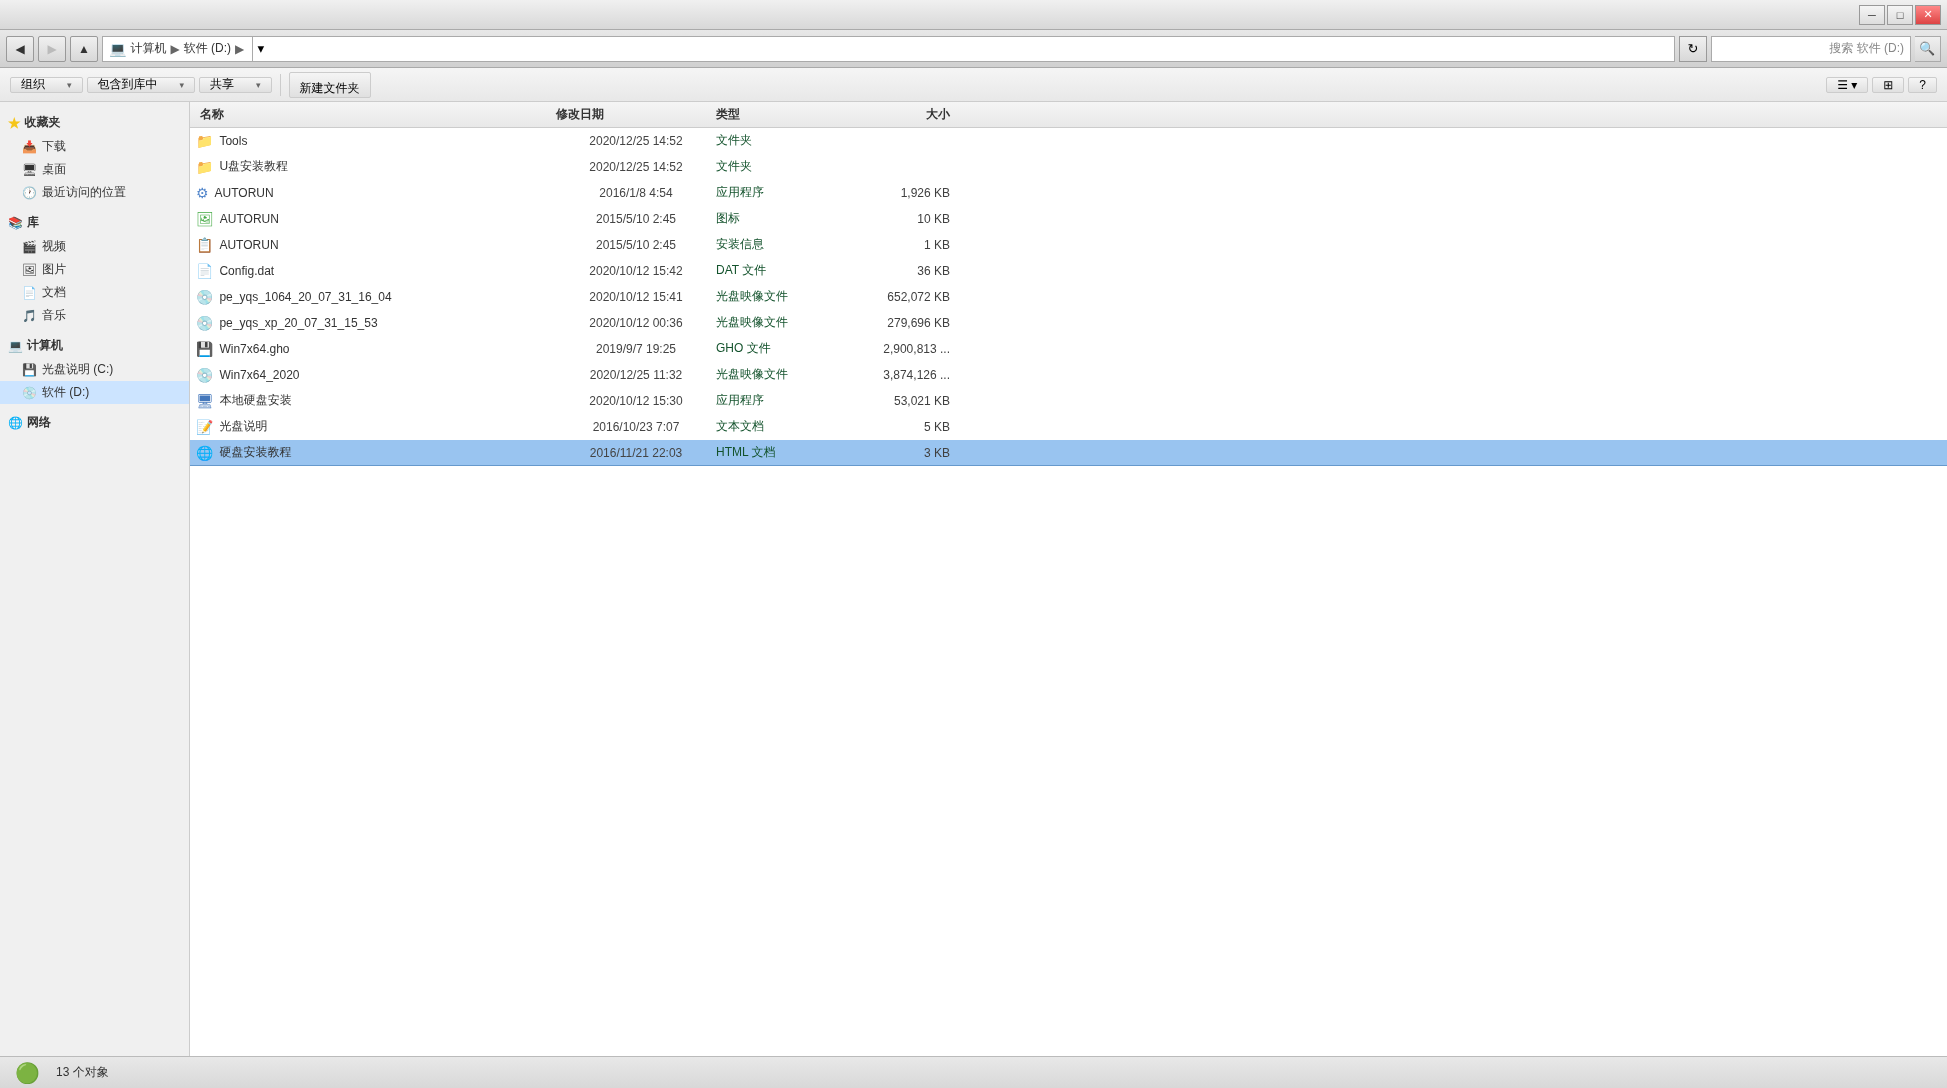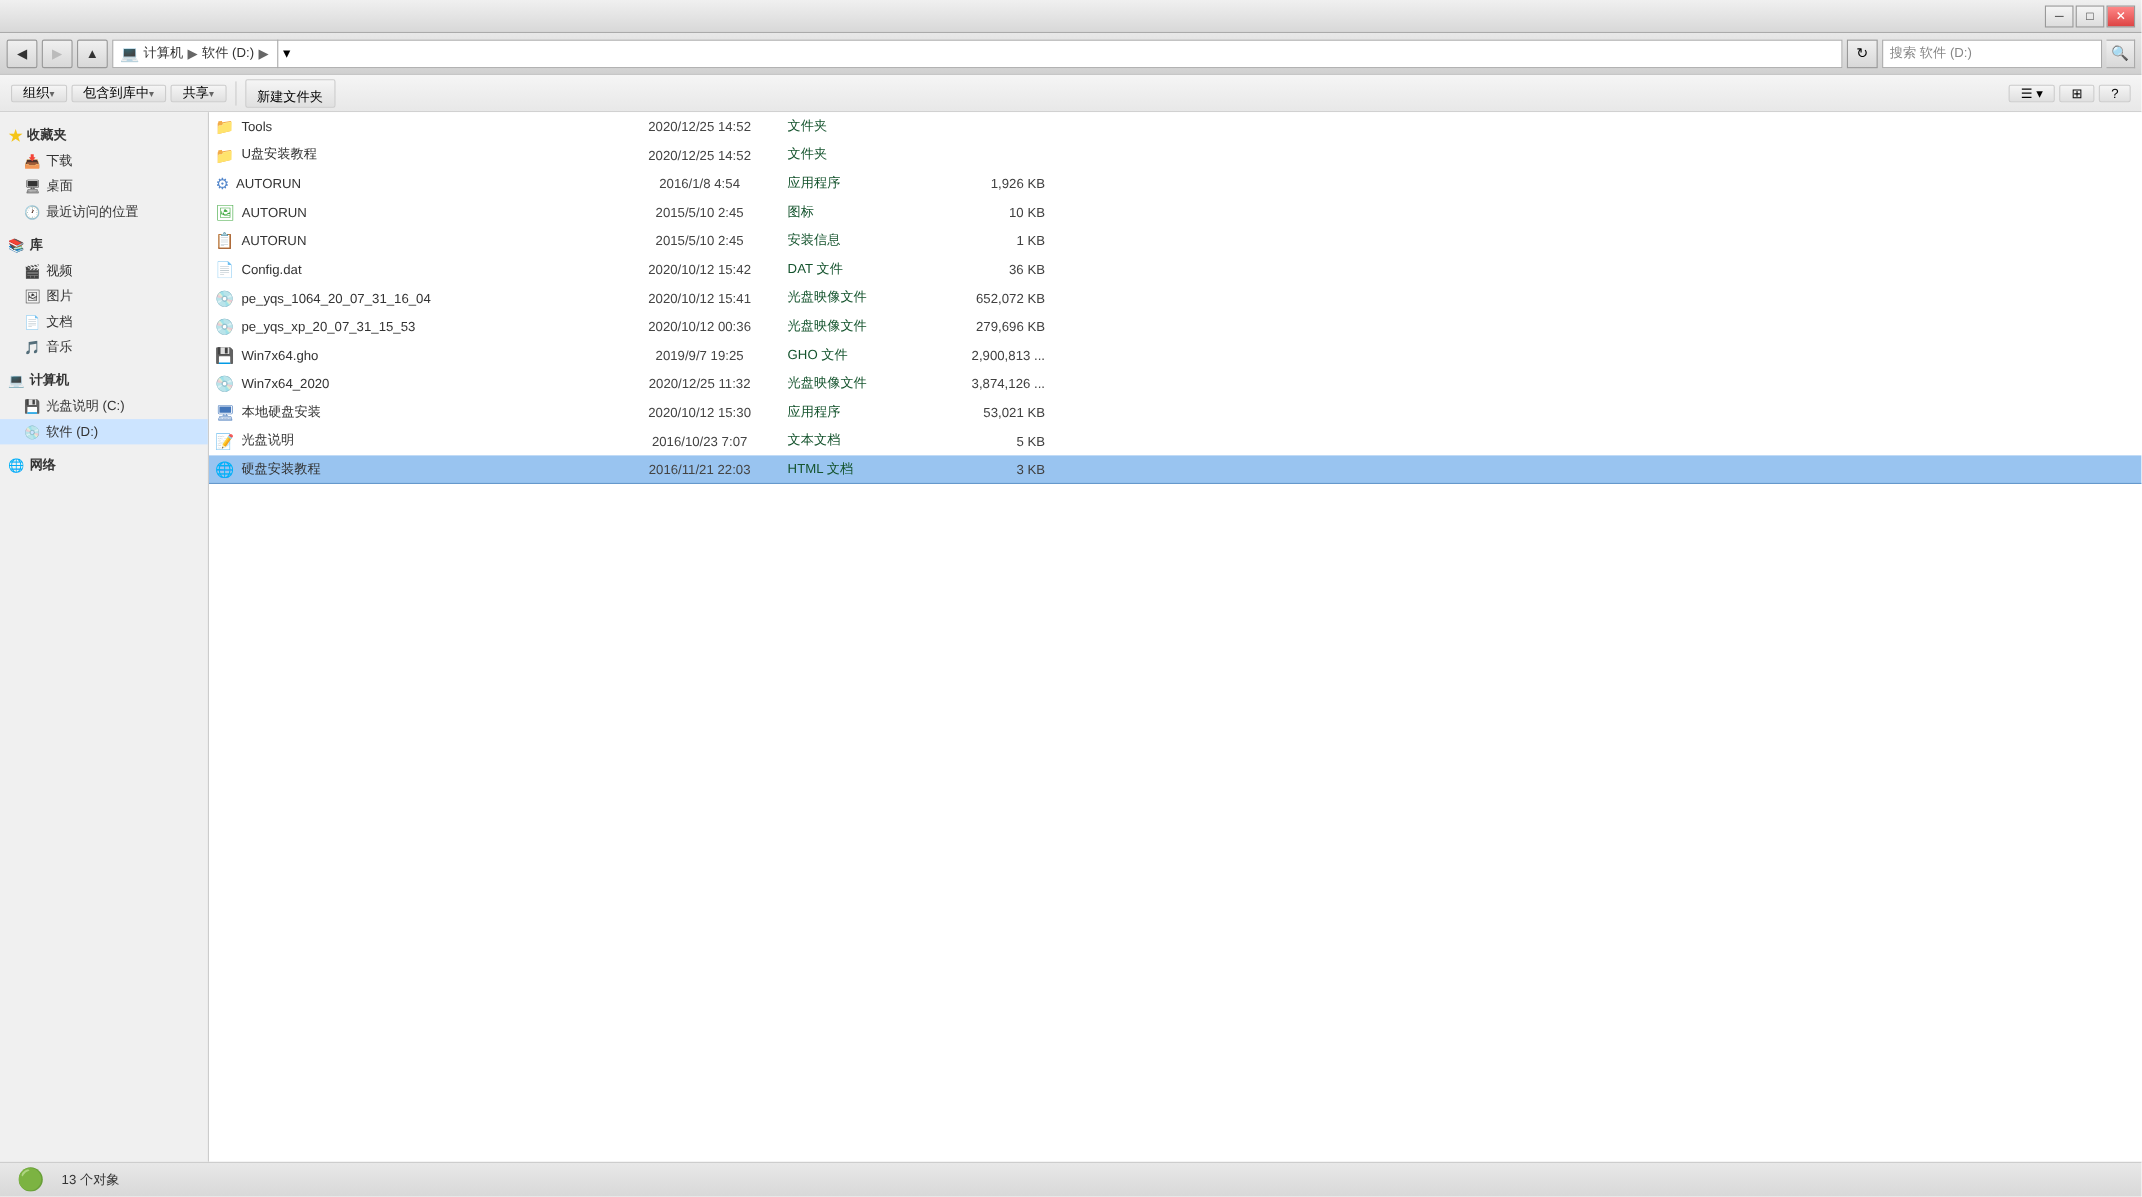--- a/index.html
+++ b/index.html
@@ -92,20 +92,21 @@
     .search-box {
       width: 200px;
       height: 26px;
       border: 1px solid #aaa;
       background: #fff;
       display: flex;
       align-items: center;
       padding: 0 6px;
       color: #888;
       font-size: 12px;
+      justify-content: flex-end;
     }
     .search-icon-btn {
       width: 26px;
       height: 26px;
       background: linear-gradient(to bottom, #f0f0f0, #d8d8d8);
       border: 1px solid #aaa;
       border-left: none;
       cursor: pointer;
       display: flex;
       align-items: center;
@@ -124,21 +125,21 @@
       gap: 4px;
     }
     .toolbar-btn {
       height: 16px;
       padding: 0 10px;
       background: linear-gradient(to bottom, #f5f5f5, #e0e0e0);
       border: 1px solid #ccc;
       cursor: pointer;
       display: flex;
       align-items: center;
-      gap: 0;
+      gap: 22px;
       font-size: 12px;
       border-radius: 2px;
     }
     .toolbar-sep { width: 1px; height: 22px; background: #ccc; margin: 0 4px; }
     .new-folder-btn {
       height: 26px;
       padding: 0 10px;
       background: linear-gradient(to bottom, #f5f5f5, #e0e0e0);
       border: 1px solid #ccc;
       cursor: pointer;
@@ -386,20 +387,26 @@
       <div class="sidebar-header">
         <span>🌐</span>
         <span>网络</span>
       </div>
     </div>
 
   </div>
 
   <div class="file-area">
 
+    <div class="col-headers">
+      <div class="col-name">名称</div>
+      <div class="col-date">修改日期</div>
+      <div class="col-type">类型</div>
+      <div class="col-size">大小</div>
+    </div>
 
     <div id="file-list">
         <div class="file-row">
     <div class="file-name">
       <span class="file-icon" style="color:#f5c518">📁</span>
       <span>Tools</span>
     </div>
     <div class="file-date">2020/12/25 14:52</div>
     <div class="file-type">文件夹</div>
     <div class="file-size"></div>

